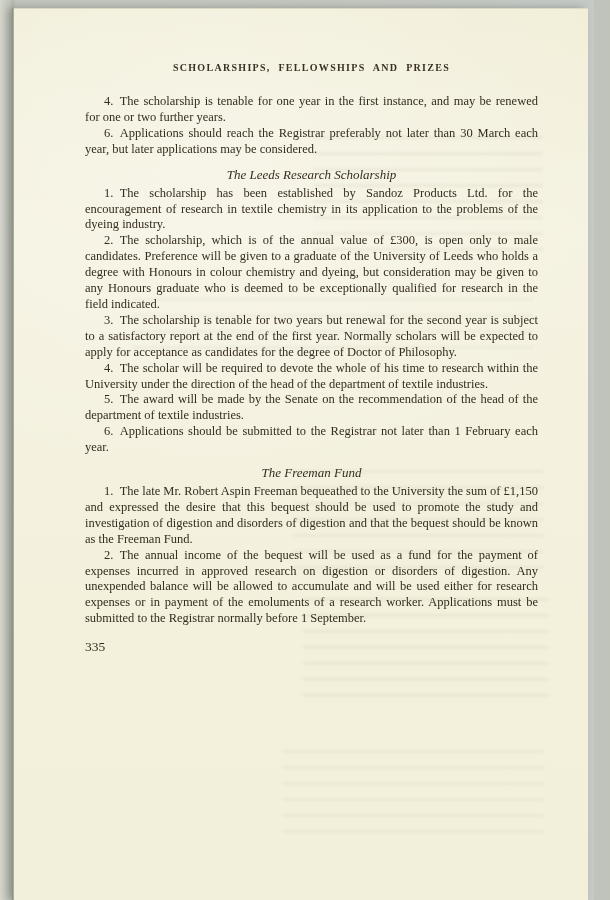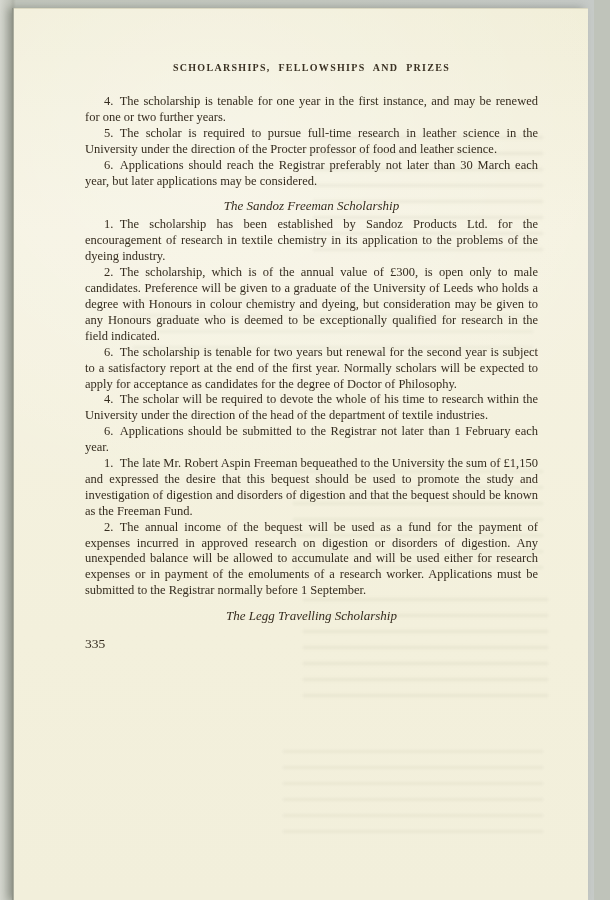--- a/index.html
+++ b/index.html
@@ -73,29 +73,29 @@
     <div class="ghost g2"></div>
     <div class="ghost g3"></div>
     <div class="ghost g4"></div>
     <div class="ghost g5"></div>
 
     <div class="inner">
       <div class="running-header">SCHOLARSHIPS, FELLOWSHIPS AND PRIZES</div>
 
       <div class="content">
           <p class="para indent">4. The scholarship is tenable for one year in the first instance, and may be renewed for one or two further years.</p>
-          <p class="para indent">5. The scholar is required to pursue full-time research in leather science in the University under the direction of the Procter professor of food and leather science.</p>
           <p class="para indent">6. Applications should reach the Registrar preferably not later than 30 March each year, but later applications may be considered.</p>
-          <p class="heading">The Sandoz Freeman Scholarship</p>
+          <p class="heading">The Leeds Research Scholarship</p>
           <p class="para indent">1. The scholarship has been established by Sandoz Products Ltd. for the encouragement of research in textile chemistry in its application to the problems of the dyeing industry.</p>
           <p class="para indent">2. The scholarship, which is of the annual value of £300, is open only to male candidates. Preference will be given to a graduate of the University of Leeds who holds a degree with Honours in colour chemistry and dyeing, but consideration may be given to any Honours graduate who is deemed to be exceptionally qualified for research in the field indicated.</p>
-          <p class="para indent">6. The scholarship is tenable for two years but renewal for the second year is subject to a satisfactory report at the end of the first year. Normally scholars will be expected to apply for acceptance as candidates for the degree of Doctor of Philosophy.</p>
+          <p class="para indent">3. The scholarship is tenable for two years but renewal for the second year is subject to a satisfactory report at the end of the first year. Normally scholars will be expected to apply for acceptance as candidates for the degree of Doctor of Philosophy.</p>
           <p class="para indent">4. The scholar will be required to devote the whole of his time to research within the University under the direction of the head of the department of textile industries.</p>
+          <p class="para indent">5. The award will be made by the Senate on the recommendation of the head of the department of textile industries.</p>
           <p class="para indent">6. Applications should be submitted to the Registrar not later than 1 February each year.</p>
+          <p class="heading">The Freeman Fund</p>
           <p class="para indent">1. The late Mr. Robert Aspin Freeman bequeathed to the University the sum of £1,150 and expressed the desire that this bequest should be used to promote the study and investigation of digestion and disorders of digestion and that the bequest should be known as the Freeman Fund.</p>
           <p class="para indent">2. The annual income of the bequest will be used as a fund for the payment of expenses incurred in approved research on digestion or disorders of digestion. Any unexpended balance will be allowed to accumulate and will be used either for research expenses or in payment of the emoluments of a research worker. Applications must be submitted to the Registrar normally before 1 September.</p>
-          <p class="heading">The Legg Travelling Scholarship</p>
         </div>
 
       <div class="folio">335</div>
     </div>
   </div>
 </div>
 
 </body></html>

